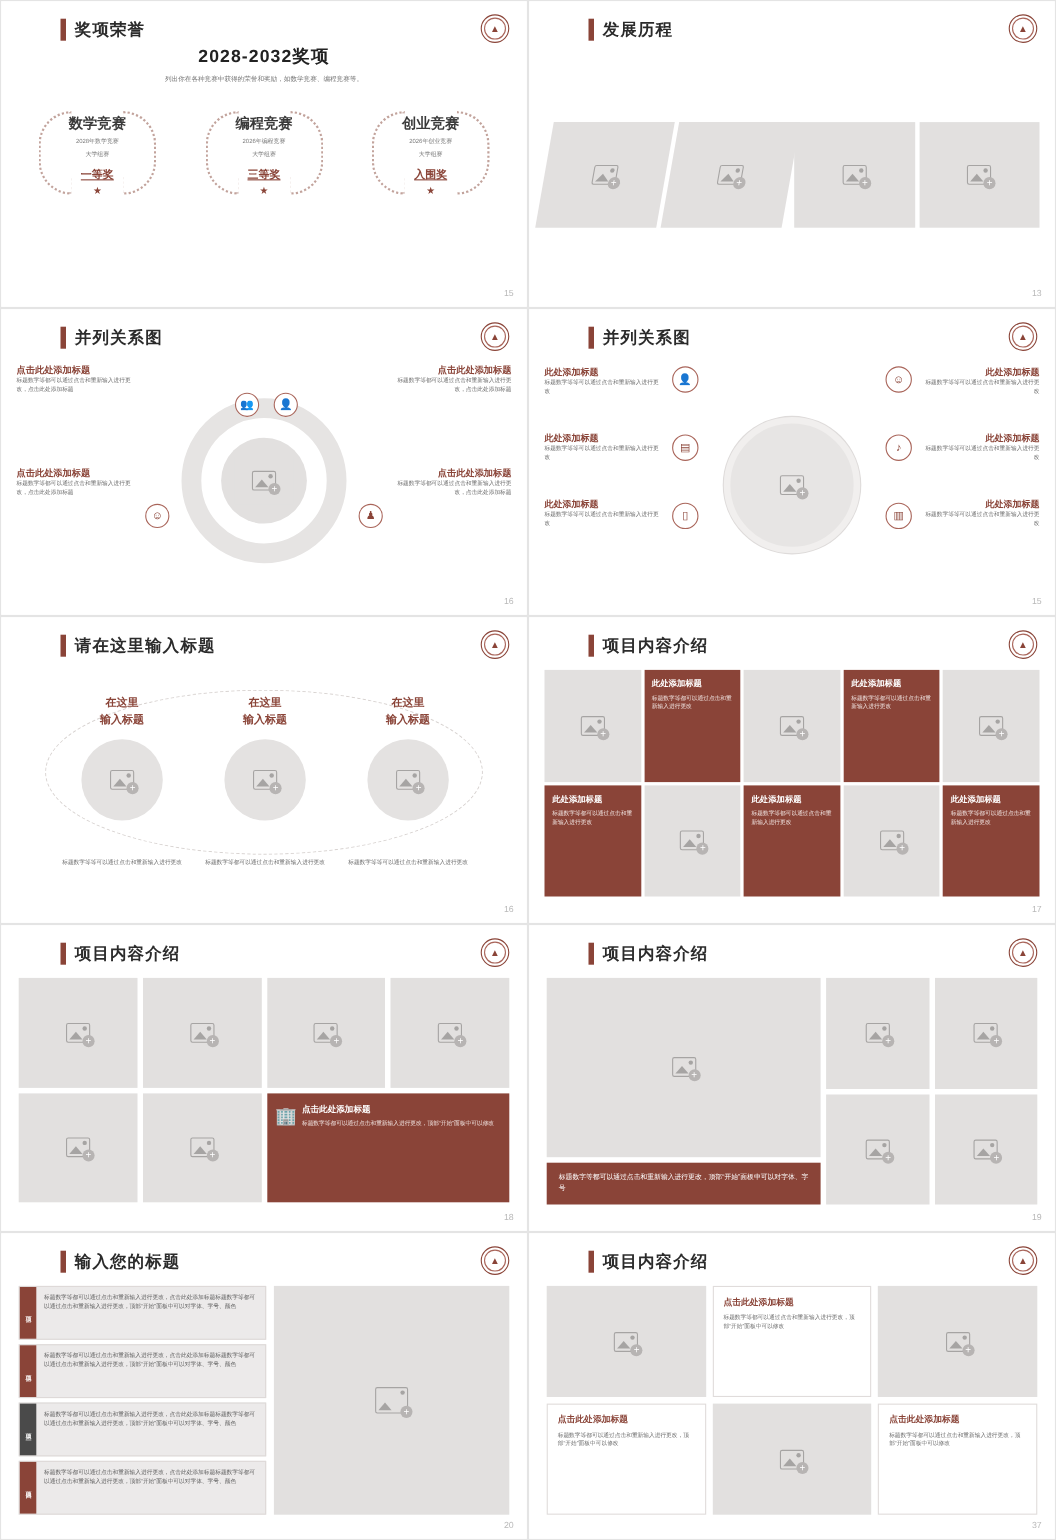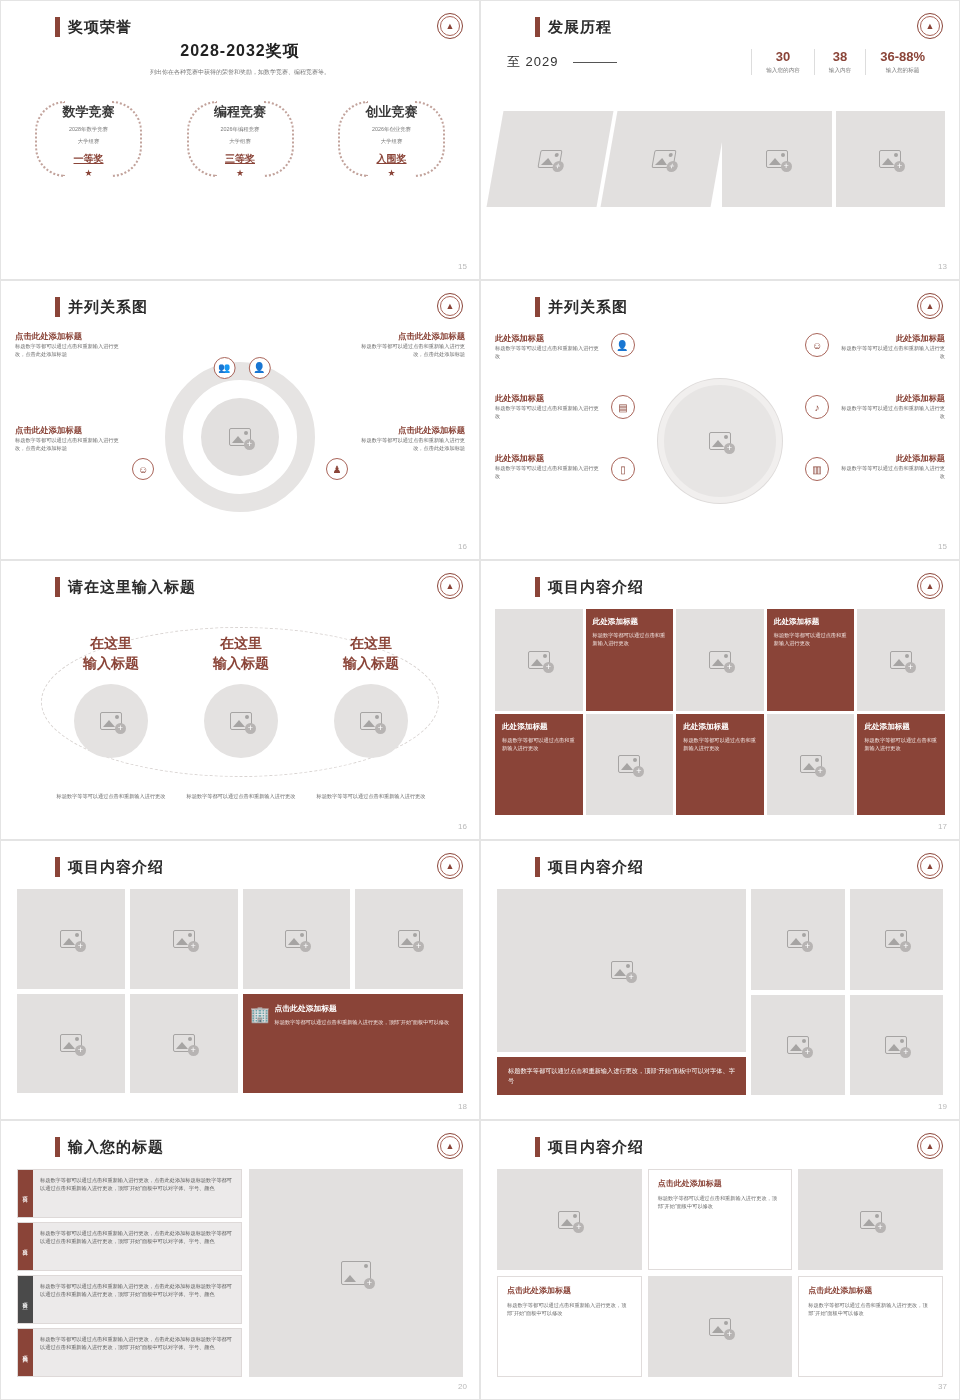--- a/index.html
+++ b/index.html
@@ -158,21 +158,21 @@
     border: 1.2px solid #a9655a; color: #8a4438; background: #fff;
     display: flex; align-items: center; justify-content: center; font-size: 10px;
   }
 
   
   .s16-arc {
     position: absolute; left: 40px; right: 40px; top: 66px; height: 150px;
     border: 1px dashed #d9d4d2; border-radius: 50%;
   }
   .s16-col { position: absolute; width: 120px; text-align: center; }
-  .s16-h { font-size: 14px; font-weight: bold; color: #8a4438; line-height: 1.45; }
+  .s16-h { font-size: 10px; font-weight: bold; color: #8a4438; line-height: 1.45; }
   .s16-circ {
     width: 74px; height: 74px; border-radius: 50%; background: #e4e2e1;
     margin: 10px auto 0; display: flex; align-items: center; justify-content: center;
   }
   .s16-cap { font-size: 5.2px; color: #6d6d6d; line-height: 1.55; margin-top: 34px; }
 
   
   .grid17 {
     position: absolute; top: 48px; left: 14px; right: 14px; bottom: 24px;
     display: grid; grid-template-columns: repeat(5, 1fr); grid-template-rows: 1fr 1fr; gap: 3px;
@@ -269,37 +269,20 @@
 
   <div class="slide">
     <div class="title-row">
       <div class="title-bar"></div>
       <div class="slide-title">发展历程</div>
     </div>
     <div class="emblem">
         <span class="emblem-inner">▲</span>
       </div>
 
-    <div class="s13-top">
-      <div class="s13-year">至 2029</div>
-      <div class="s13-line"></div>
-      <div style="flex:1"></div>
-      <div class="s13-stat">
-        <div class="s13-num">30</div>
-        <div class="s13-lab">输入您的内容</div>
-      </div>
-      <div class="s13-stat">
-        <div class="s13-num">38</div>
-        <div class="s13-lab">输入内容</div>
-      </div>
-      <div class="s13-stat">
-        <div class="s13-num">36-88%</div>
-        <div class="s13-lab">输入您的标题</div>
-      </div>
-    </div>
 
     <div class="s13-bars">
       <div class="s13-bar ph skew1">
           <div class="ph-icon">
             <span class="ph-plus">+</span>
           </div>
         </div>
       <div class="s13-bar ph skew1">
           <div class="ph-icon">
             <span class="ph-plus">+</span>

